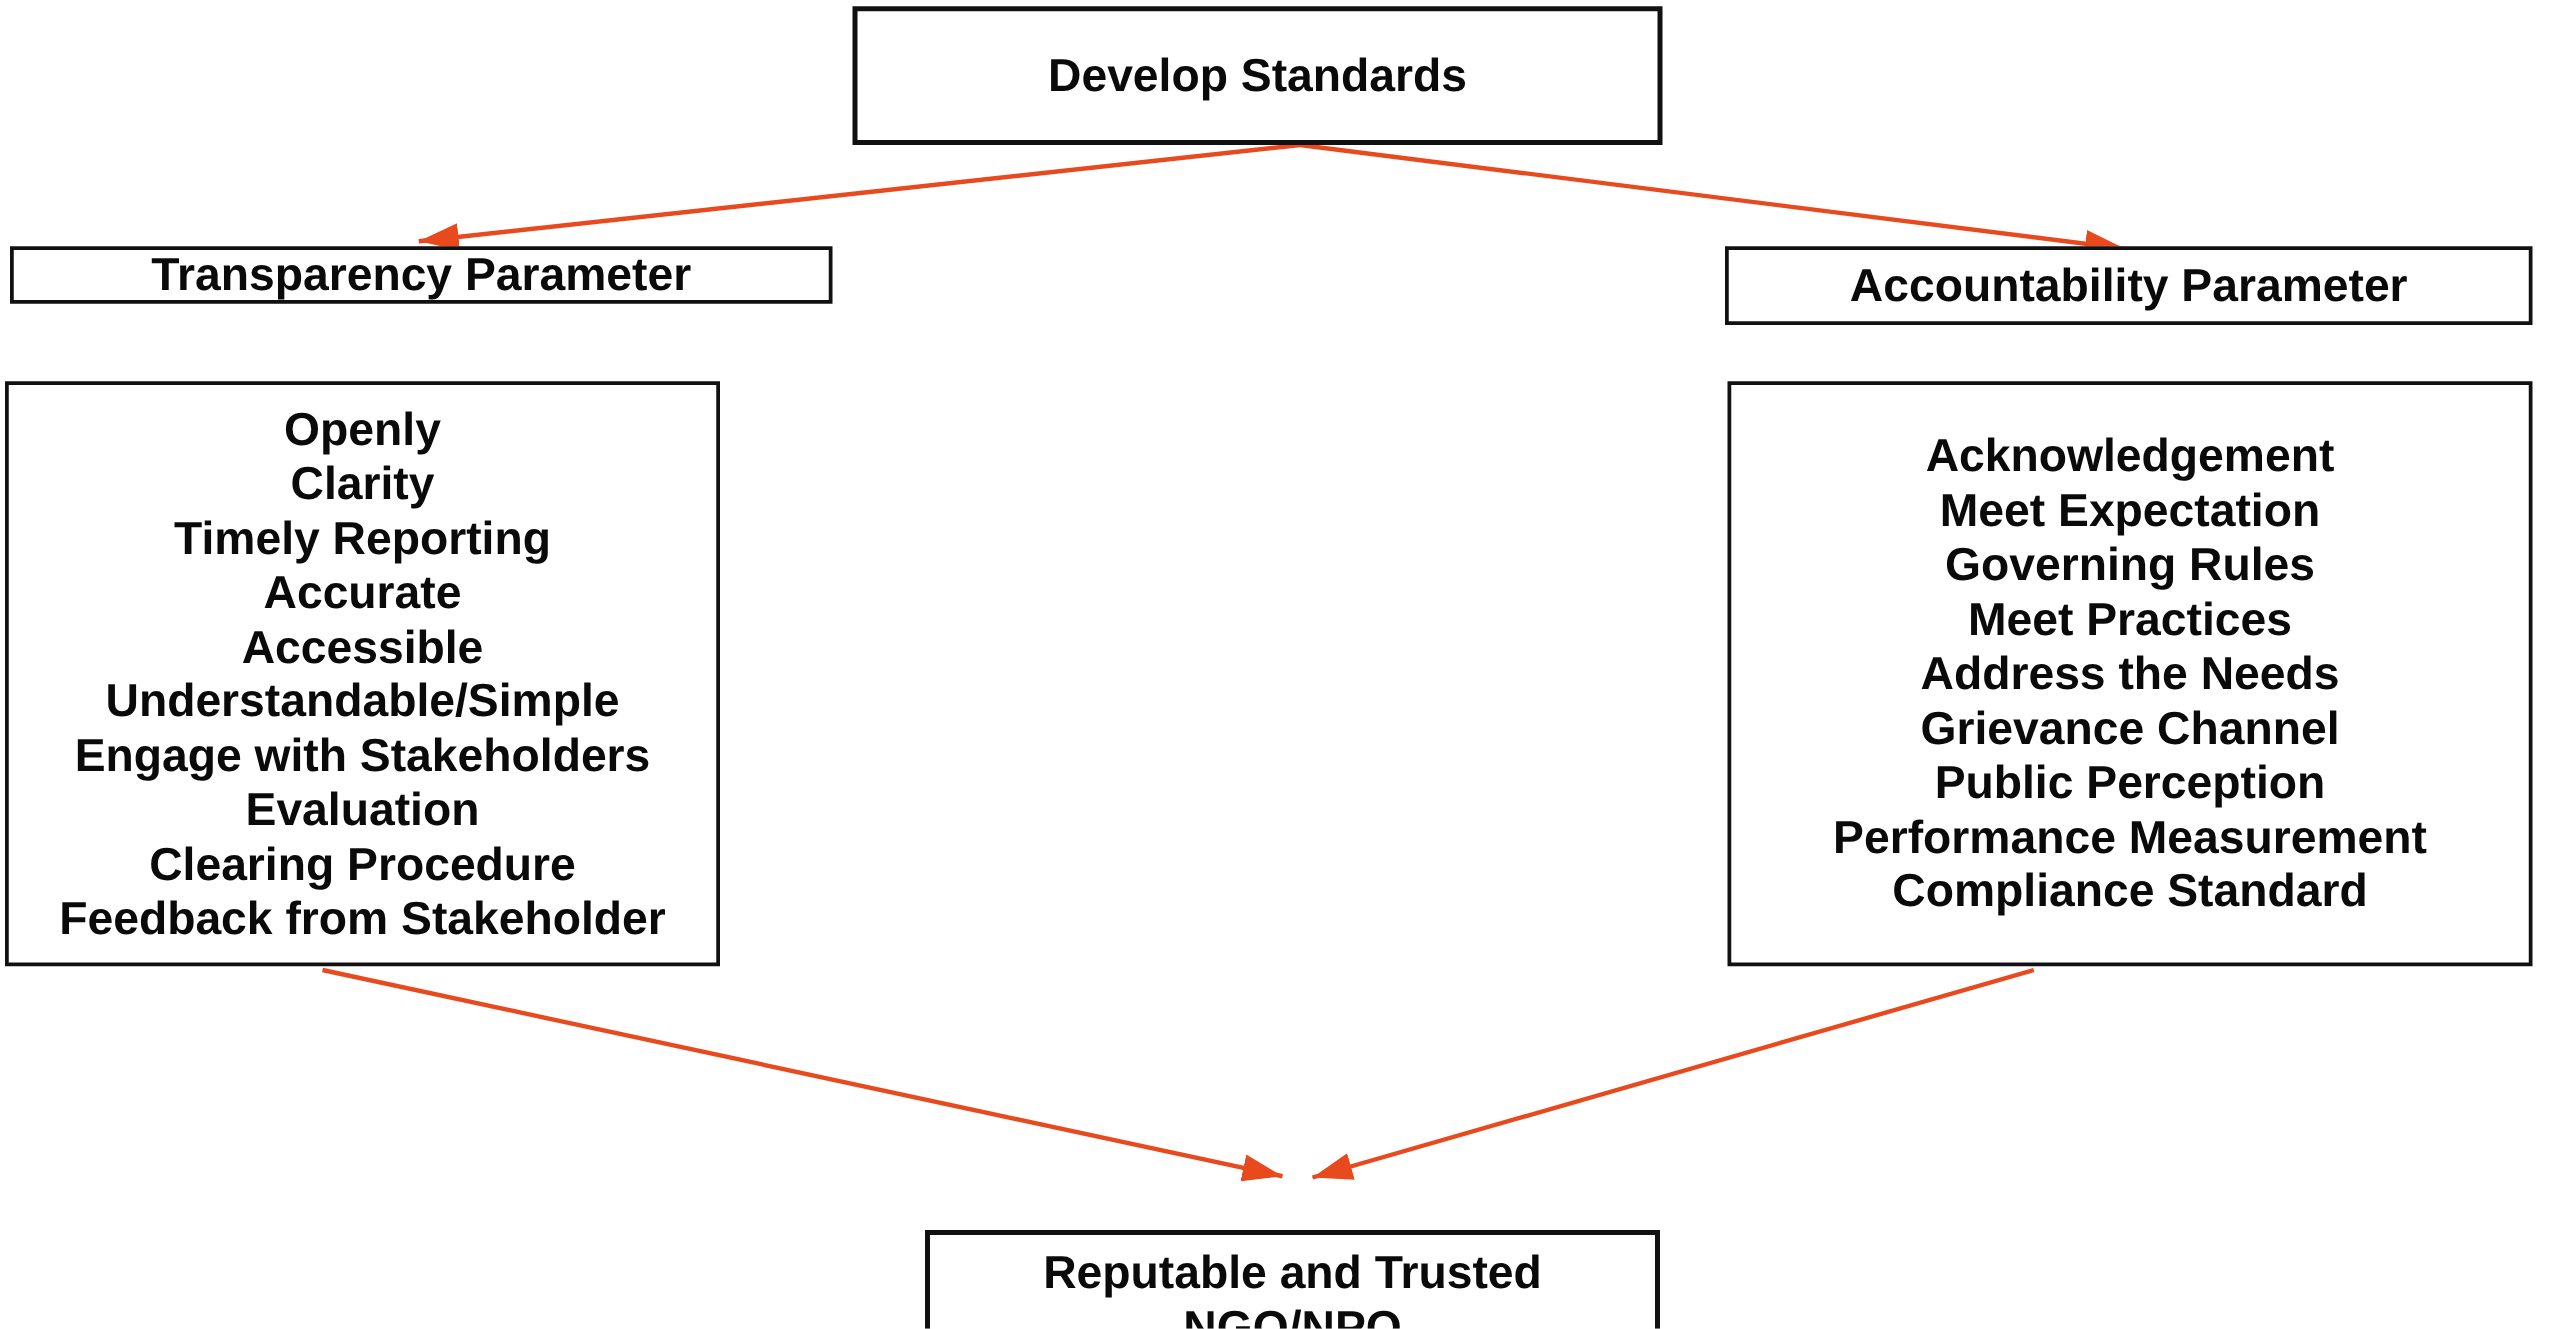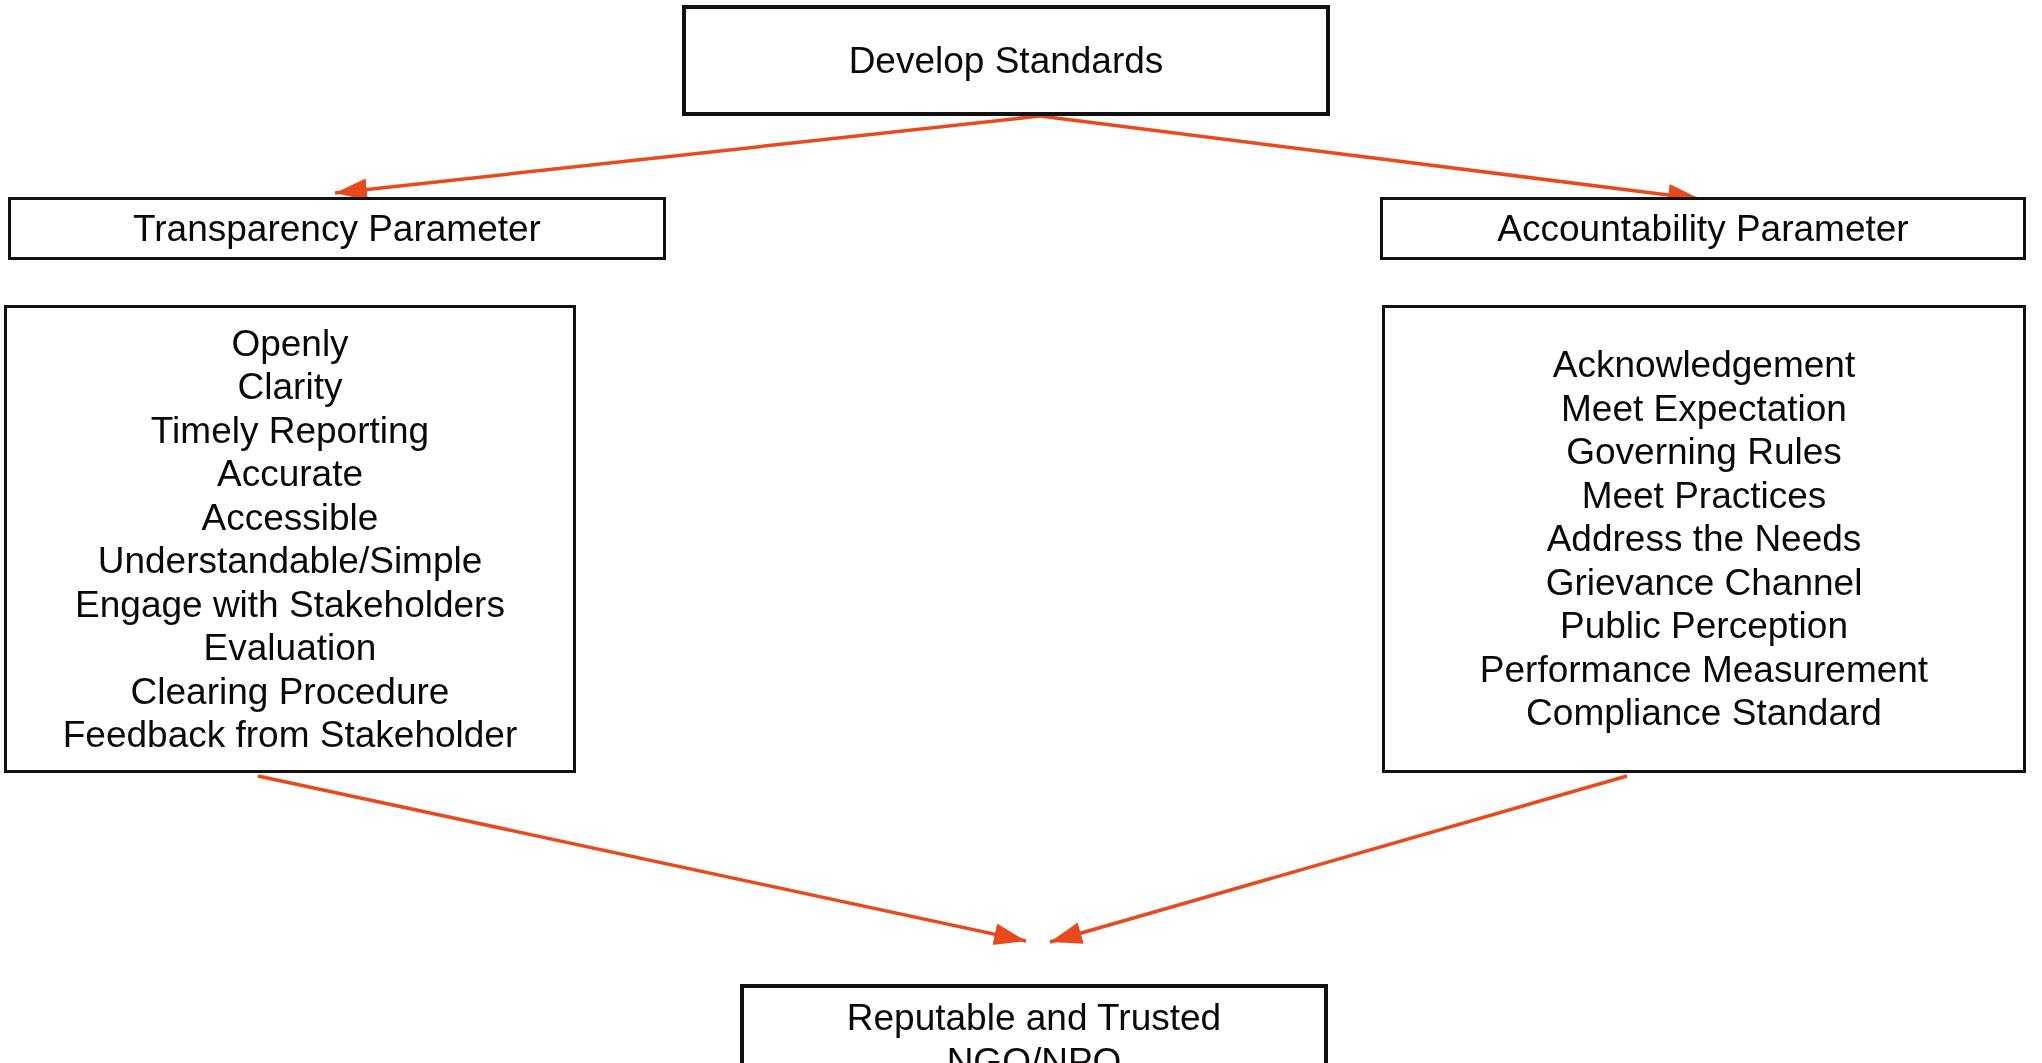--- a/index.html
+++ b/index.html
@@ -19,34 +19,35 @@
   .box {
     position: absolute;
     background: #ffffff;
     border: 3px solid #111111;
     box-sizing: border-box;
     display: flex;
     flex-direction: column;
     align-items: center;
     justify-content: center;
     text-align: right;
+    font-weight: bold;
   }
   .box.thick { border-width: 4px; }
   .box-line {
     font-size: 37px;
     line-height: 44px;
     white-space: nowrap;
   }
   .list-line {
     font-size: 37px;
     line-height: 43.5px;
     white-space: nowrap;
   }
   #top-box        { left: 682px;  top: 5px;   width: 648px; height: 111px; }
-  #left-title-box { left: 8px;    top: 197px; width: 658px; height: 63px; }
+  #left-title-box { left: 8px;    top: 197px; width: 658px; height: 46px; }
   #right-title-box{ left: 1380px; top: 197px; width: 646px; height: 63px; }
   #left-list-box  { left: 4px;    top: 305px; width: 572px; height: 468px; }
   #right-list-box { left: 1382px; top: 305px; width: 644px; height: 468px; }
   #bottom-box     { left: 740px;  top: 943px; width: 588px; height: 112px; margin-top: 41px; }
   #arrow-layer {
     position: absolute;
     left: 0; top: 0;
     width: 2042px;
     height: 1063px;
     pointer-events: none;

